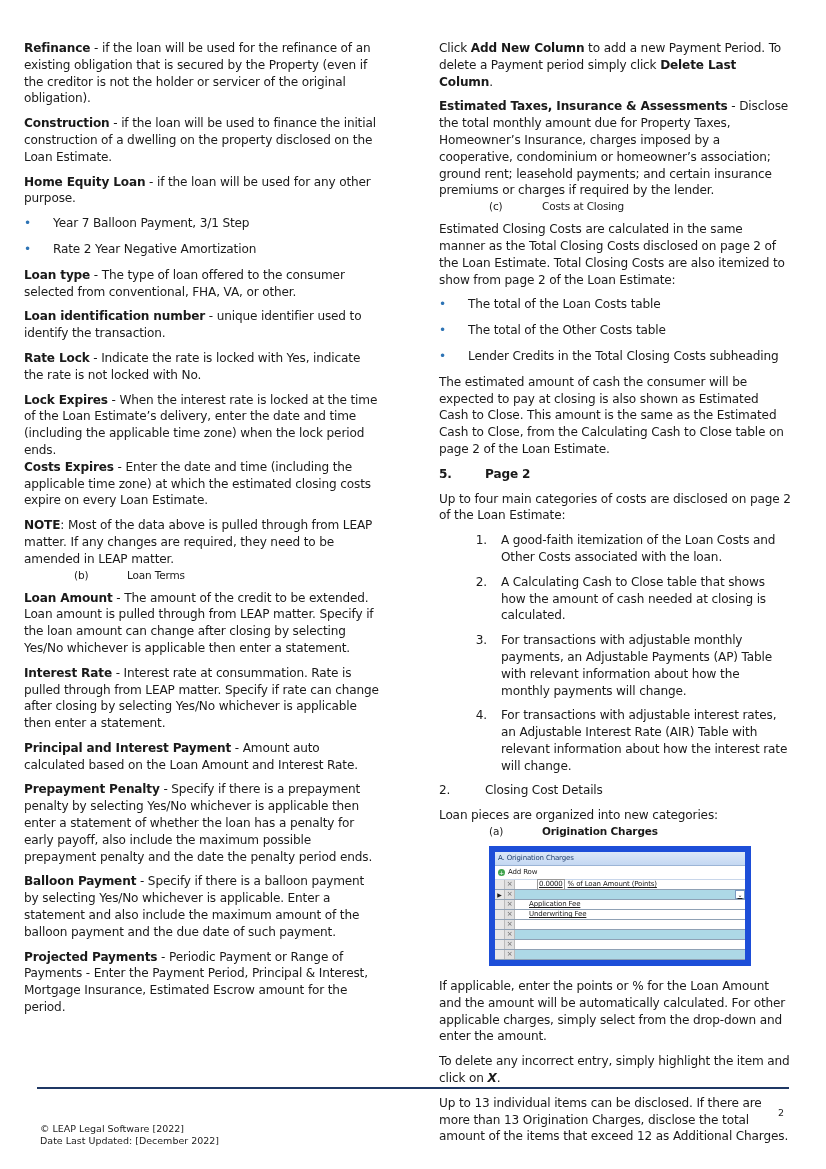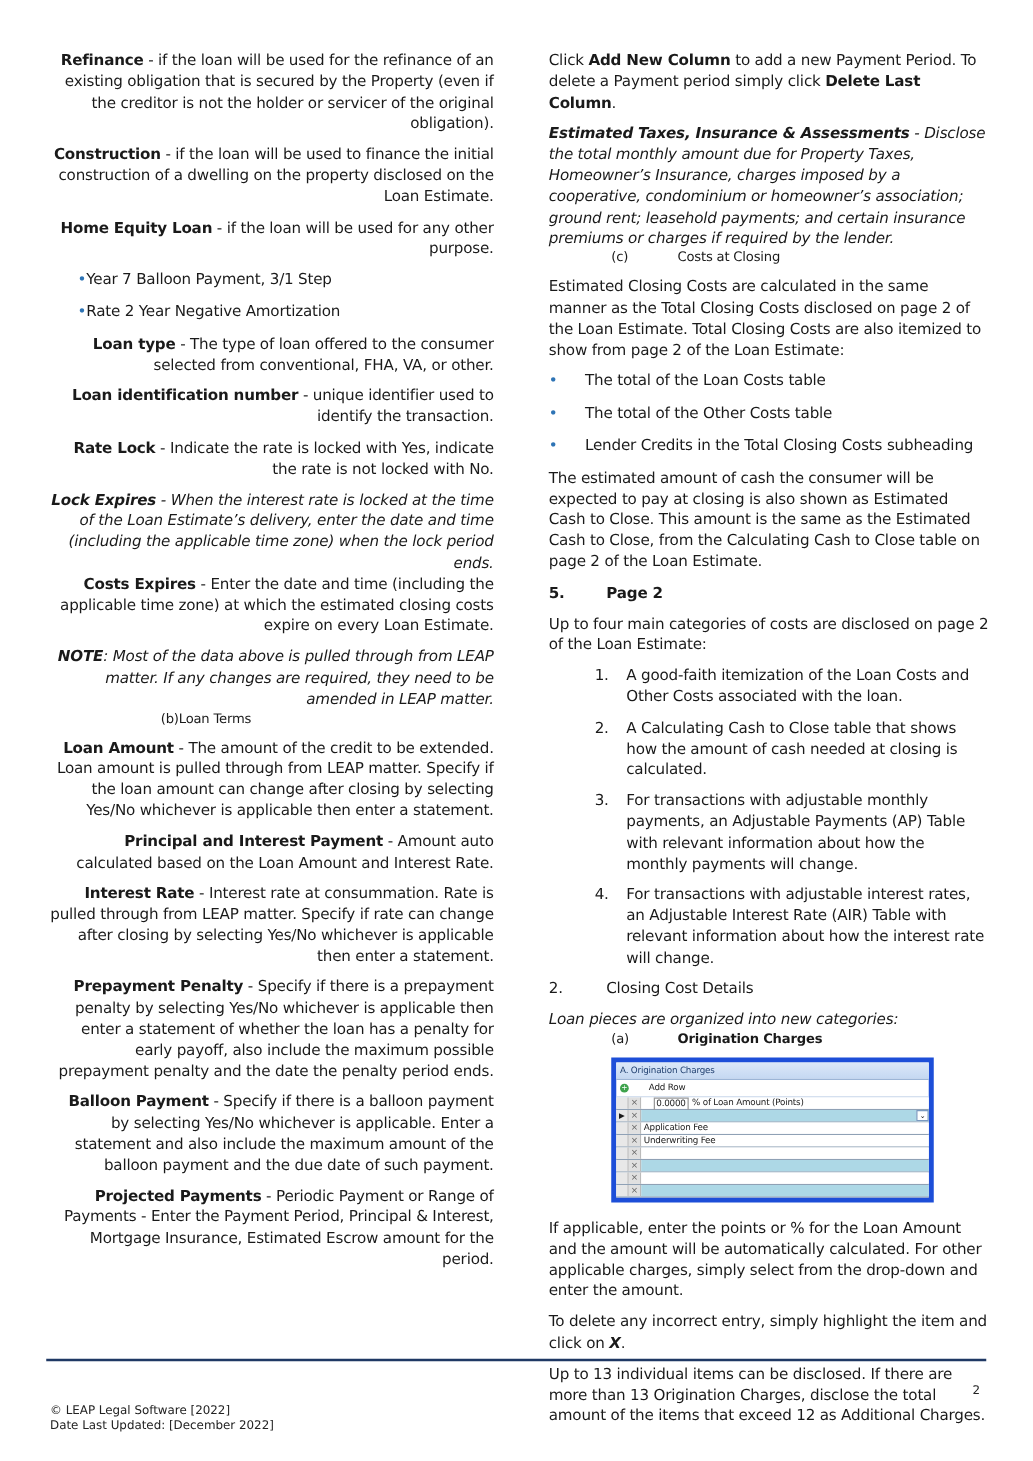--- a/index.html
+++ b/index.html
@@ -1,41 +1,41 @@
 <!DOCTYPE html>
 <html><head>
 <meta charset="utf-8">
 <style>
   html,body{margin:0;padding:0;background:#fff;}
   body{width:826px;height:1169px;position:relative;overflow:hidden;font-family:"DejaVu Sans","Liberation Sans",sans-serif;color:#1a1a1a;}
   .col{position:absolute;top:40px;font-size:12.1px;line-height:16.8px;letter-spacing:-0.15px;}
-  .left{left:40px;width:355px;text-align:right;}
+  .left{left:24px;width:355px;}
   .right{left:439px;width:352px;}
   p{margin:0 0 8px 0;}
-  p.tight{margin-bottom:0;font-style:italic;}
+  p.tight{margin-bottom:0;}
   b{font-weight:bold;}
   .bul{display:flex;margin:0 0 9px 0;}
   .bul .dot{color:#2e74b5;width:29px;flex:none;}
   .sub{display:flex;font-size:10.5px;line-height:14px;margin:0 0 8px 0;}
   .sub .lbl{width:53px;padding-left:50px;flex:none;}
   .sub2{display:flex;font-size:10.5px;line-height:14px;margin:0;}
   .sub2 .lbl{width:53px;padding-left:50px;flex:none;}
   .num{display:flex;margin:0 0 8px 0;}
   .num .n{width:46px;flex:none;}
   .ol{display:flex;margin:0 0 8px 0;}
   .ol .n{width:38px;text-align:right;padding-right:14px;padding-left:10px;flex:none;box-sizing:content-box;}
   .ital{font-style:italic;color:#444;}
-  .grid{margin:8px 0 12px 50px;width:250px;font-size:7px;line-height:9px;border:4px solid #1d4ed8;}
+  .grid{margin:8px 0 12px 50px;width:250px;font-size:7px;line-height:9px;border:6px solid #1d4ed8;}
   .grid .hd{background:linear-gradient(#dce8f8,#c4d8f2);padding:2px 3px;color:#1e3e6e;border-bottom:1px solid #9cb5d6;}
-  .grid .tb{padding:2px 3px;display:flex;align-items:center;gap:16px;border-bottom:1px solid #c8d6ea;}
+  .grid .tb{padding:2px 3px;display:flex;align-items:center;gap:3px;border-bottom:1px solid #c8d6ea;}
   .grid .plus{width:7px;height:7px;border-radius:50%;background:#3fa34d;color:#fff;font-size:6px;line-height:7px;text-align:center;}
   .grid .row{display:flex;height:9px;border-bottom:1px solid #8fa1b5;}
   .grid .sel{width:9px;background:#e8e8e8;border-right:1px solid #bbb;font-size:6px;line-height:9px;text-align:center;}
   .grid .x{width:9px;background:#e0e0e0;border-right:1px solid #bbb;text-align:center;font-size:7px;color:#666;}
-  .grid .cell{flex:1;padding-left:2px;background:#fff;display:flex;align-items:flex-start;}
+  .grid .cell{flex:1;padding-left:14px;background:#fff;display:flex;align-items:center;text-decoration:underline;}
   .grid .row.blue .cell{background:#add8e6;}
   .grid .spin{border:1px solid #999;padding:0 1px;margin:0 3px 0 8px;}
   .grid .dd{margin-left:auto;width:8px;height:7px;border:1px solid #7a9ac0;background:#fff;font-size:6px;line-height:7px;text-align:center;}
   .footer-line{position:absolute;left:37px;top:1087px;width:752px;height:2px;background:#1f3864;}
   .foot{position:absolute;left:40px;top:1123px;font-size:9.5px;line-height:12px;color:#222;}
   .pnum{position:absolute;left:778px;top:1107px;font-size:9.5px;color:#222;}
 </style>
 </head>
 <body>
 
@@ -55,22 +55,22 @@
   <p><b>Loan identification number</b><span> - unique identifier used to identify the transaction.</span></p>
   <p><b>Rate Lock</b><span> - Indicate the rate is locked with Yes, indicate the rate is not locked with No.</span></p>
   <p class="tight"><b>Lock Expires</b><span> - When the interest rate is locked at the time of the Loan Estimate’s delivery, enter the date and time (including the applicable time zone) when the lock period ends.</span></p>
   <p><b>Costs Expires</b><span> - Enter the date and time (including the applicable time zone) at which the estimated closing costs expire on every Loan Estimate.</span></p>
   <p class="tight"><b>NOTE</b><span>: Most of the data above is pulled through from LEAP matter. If any changes are required, they need to be amended in LEAP matter.</span></p>
   <div class="sub">
       <span class="lbl">(b)</span>
       <span>Loan Terms</span>
     </div>
   <p><b>Loan Amount</b><span> - The amount of the credit to be extended. Loan amount is pulled through from LEAP matter. Specify if the loan amount can change after closing by selecting Yes/No whichever is applicable then enter a statement.</span></p>
+  <p><b>Interest Rate</b><span> - Interest rate at consummation. Rate is pulled through from LEAP matter. Specify if rate can change after closing by selecting Yes/No whichever is applicable then enter a statement.</span></p>
   <p><b>Principal and Interest Payment</b><span> - Amount auto calculated based on the Loan Amount and Interest Rate.</span></p>
-  <p><b>Interest Rate</b><span> - Interest rate at consummation. Rate is pulled through from LEAP matter. Specify if rate can change after closing by selecting Yes/No whichever is applicable then enter a statement.</span></p>
   <p><b>Prepayment Penalty</b><span> - Specify if there is a prepayment penalty by selecting Yes/No whichever is applicable then enter a statement of whether the loan has a penalty for early payoff, also include the maximum possible prepayment penalty and the date the penalty period ends.</span></p>
   <p><b>Balloon Payment</b><span> - Specify if there is a balloon payment by selecting Yes/No whichever is applicable. Enter a statement and also include the maximum amount of the balloon payment and the due date of such payment.</span></p>
   <p><b>Projected Payments</b><span> -  Periodic Payment or Range of Payments - Enter the Payment Period, Principal &amp; Interest, Mortgage Insurance, Estimated Escrow amount for the period.</span></p>
 </div>
 
 <div class="col right">
   <p><span>Click </span><b>Add New Column</b><span> to add a new Payment Period. To delete a Payment period simply click </span><b>Delete Last Column</b><span>.</span></p>
   <p class="tight"><b>Estimated Taxes, Insurance &amp; Assessments</b><span> - Disclose the total monthly amount due for Property Taxes, Homeowner’s Insurance, charges imposed by a cooperative, condominium or homeowner’s association; ground rent; leasehold payments; and certain insurance premiums or charges if required by the lender.</span></p>
   <div class="sub">
       <span class="lbl">(c)</span>

